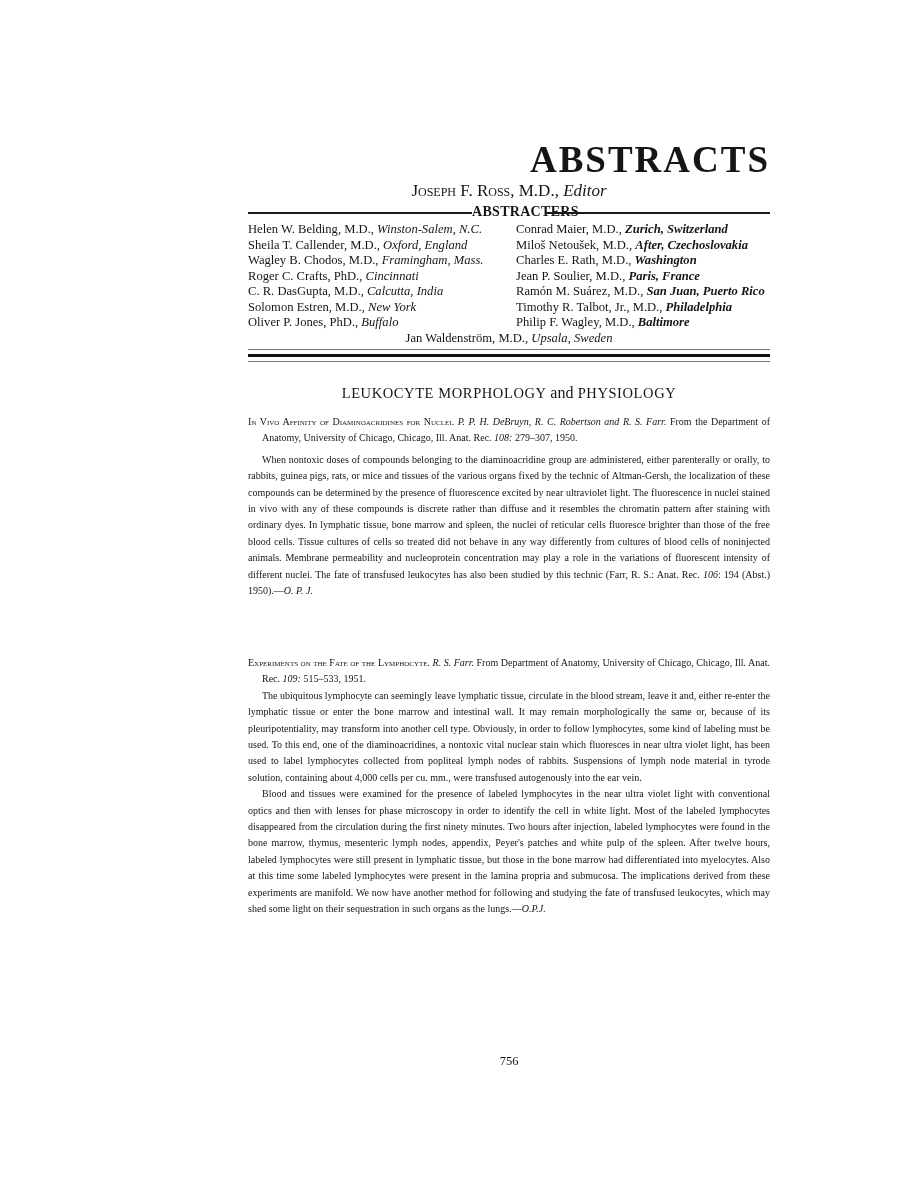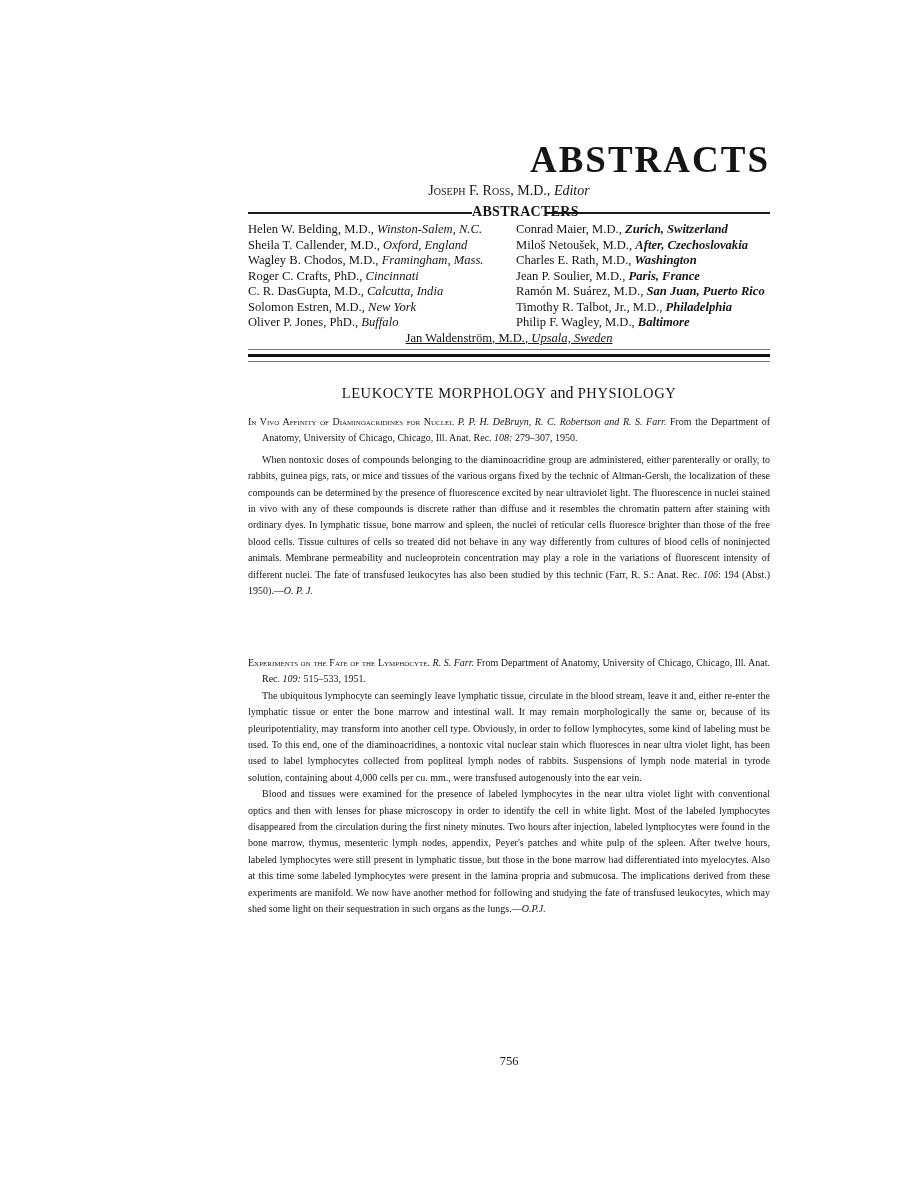--- a/index.html
+++ b/index.html
@@ -11,21 +11,21 @@
     .page {
       position: absolute; left: 248px; top: 0; width: 522px;
     }
     .title {
       position: absolute; top: 138px; left: 0; width: 522px; text-align: right;
       font-family: "Liberation Serif", "DejaVu Serif", serif;
       font-weight: bold; font-size: 37px; letter-spacing: 2px; line-height: 44px;
     }
     .editor {
       position: absolute; top: 183px; left: 0; width: 522px; text-align: center;
-      font-family: "Liberation Serif", serif; font-size: 14px; line-height: 16px;
+      font-family: "Liberation Serif", serif; font-size: 17px; line-height: 16px;
     }
     .sc { font-variant: small-caps; }
     .it { font-style: italic; }
     .abstracters-rule {
       position: absolute; top: 205px; left: 0; width: 522px; height: 14px;
     }
     .abstracters-rule .line {
       position: absolute; top: 7px; height: 2px; background: #1a1a1a;
     }
     .abstracters-rule .line.l { left: 0; width: 224px; }
@@ -38,21 +38,21 @@
     .abstracters {
       position: absolute; top: 222px; left: 0; width: 522px;
       font-family: "Liberation Serif", serif; font-size: 12.6px; line-height: 15.5px;
     }
     .col { position: absolute; top: 0; white-space: nowrap; }
     .col.left { left: 0; }
     .col.right { left: 268px; }
     .col .row { height: 15.5px; }
     .col.right .row .it { font-weight: bold; font-style: italic; margin-top: 40px; }
     .waldenstrom {
-      position: absolute; top: 108.5px; left: 0; width: 522px; text-align: center; white-space: nowrap; text-decoration: underline;
+      position: absolute; top: 108.5px; left: 0; width: 522px; text-align: center; white-space: nowrap;
     }
     .rules { position: absolute; top: 347px; left: 0; width: 522px; height: 18px; }
     .rules .r1 { position: absolute; top: 2px; left: 0; width: 100%; height: 1px; background: #777; }
     .rules .r2 { position: absolute; top: 7px; left: 0; width: 100%; height: 3px; background: #111; }
     .rules .r3 { position: absolute; top: 14px; left: 0; width: 100%; height: 1px; background: #777; }
     .section-title {
       position: absolute; top: 384px; left: 0; width: 522px; text-align: center;
       font-family: "Liberation Serif", serif; font-size: 14.5px; letter-spacing: 0.6px; line-height: 18px;
     }
     .section-title .and { font-size: 16px; letter-spacing: 0; }

